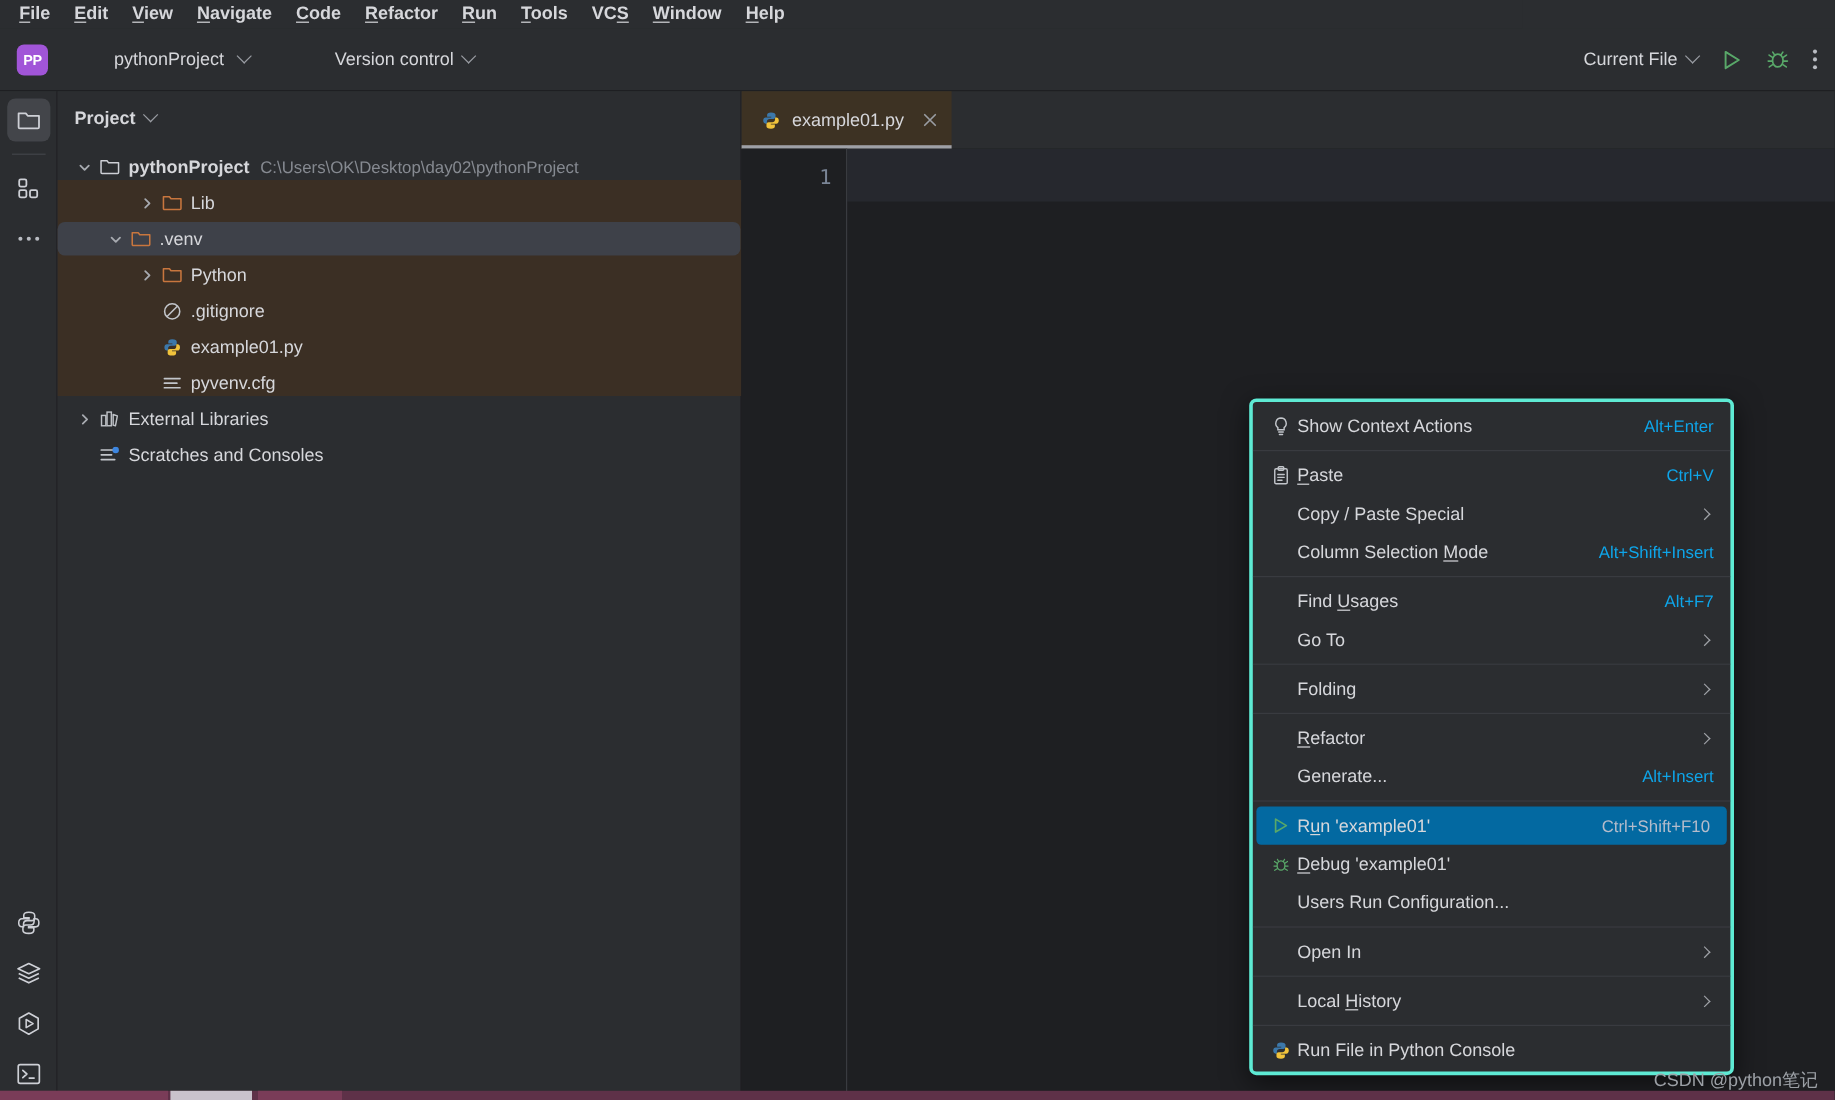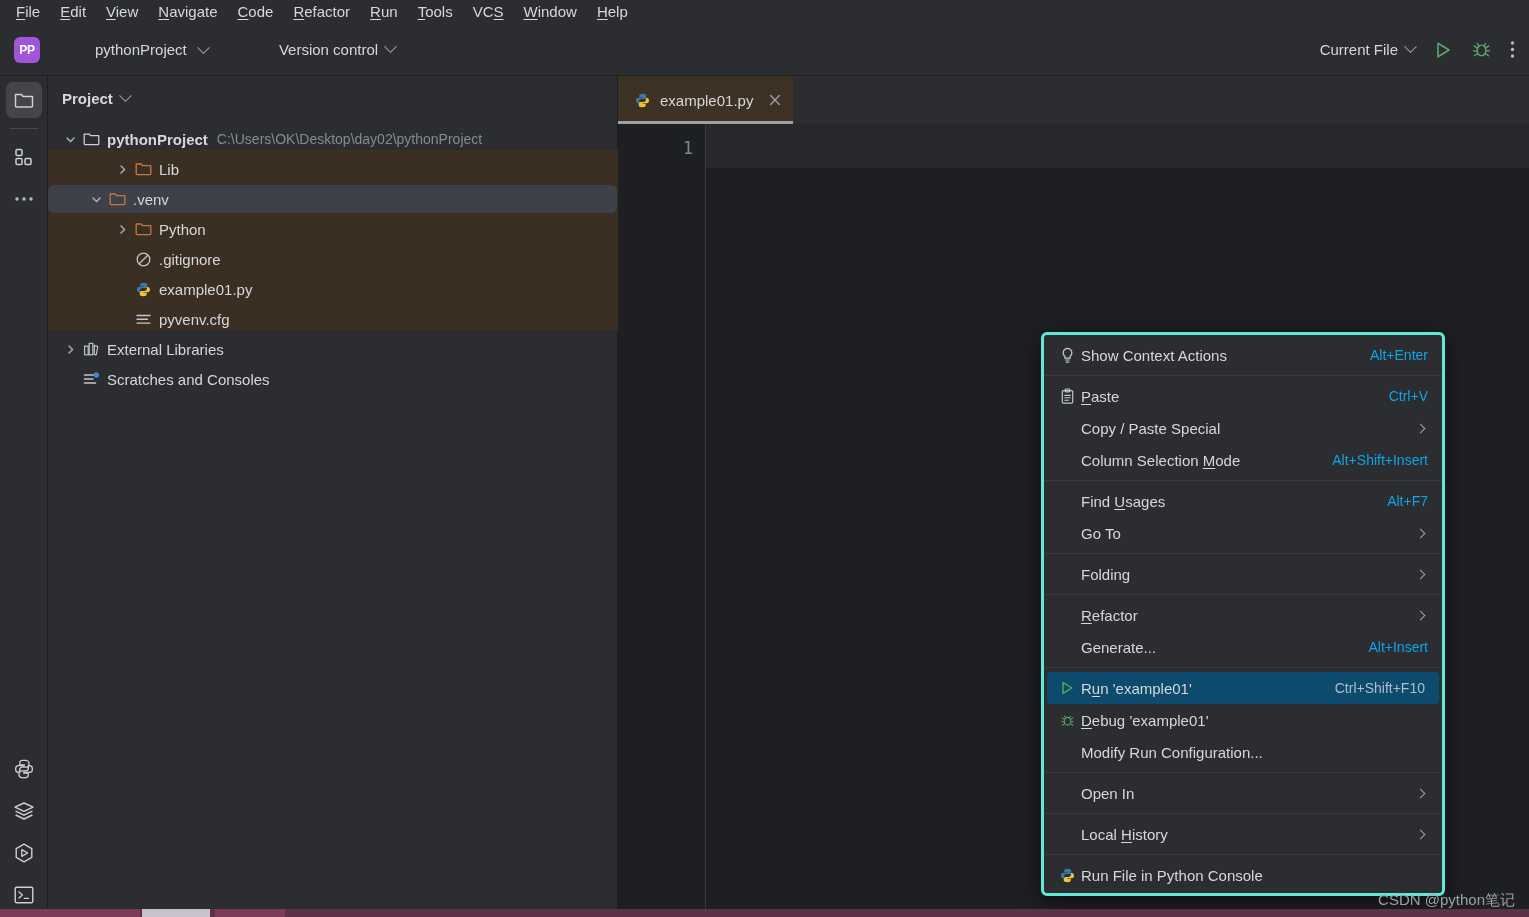--- a/index.html
+++ b/index.html
@@ -8,21 +8,21 @@
     background:#2B2D30;
     font-family:"Liberation Sans", sans-serif;
     color:#CED0D6;
     overflow:hidden;
   }
   #app { position:relative; width:1529px; height:917px; }
 
   
   .menubar {
     position:absolute; left:0; top:0; width:1269px; height:24px;
-    background:#2B2D30; display:flex; align-items:center; padding-left:6px;
+    background:#2B2D30; display:flex; align-items:center; padding-left:6px;font-weight:bold;
   }
   .menubar-item {
     font-size:15px; color:#D6D7DB; padding:0 10px; line-height:24px;
     white-space:nowrap; cursor:default;
   }
   .menubar-item u { text-decoration:underline; text-underline-offset:2px; }
 
   
   .toolbar {
     position:absolute; left:0; top:24px; width:1529px; height:52px;
@@ -116,21 +116,21 @@
   }
   .mi .mi-icon { width:22px; flex:0 0 auto; display:flex; align-items:center; justify-content:center; }
   .mi .mi-label { margin-left:3px; }
   .mi .mi-label u { text-decoration:underline; text-underline-offset:2px; }
   .mi .mi-right { margin-left:auto; color:#0ea5e9; font-size:14px; }
   .mi .arrow {
     margin-left:auto; width:7px; height:7px;
     border-right:1.7px solid #A0A3A8; border-top:1.7px solid #A0A3A8;
     transform:rotate(45deg); margin-right:4px;
   }
-  .mi.hl { background:#0c4a6e; border-radius:4px; margin:0 3px; padding-left:9px; }
+  .mi.hl { background:#0369a1; border-radius:4px; margin:0 3px; padding-left:9px; }
   .mi.hl .mi-right { color:#B5BCCB; }
   .msep { height:1px; background:#393B40; margin:4px 0; }
   .watermark {
     position:absolute; right:14px; bottom:7px; font-size:15px; color:#9CA0A6;
     pointer-events:none;
     margin-top:14px;
   }
 
   
   .taskbar { position:absolute; left:0; bottom:0; width:1529px; height:8px; background:#5E3148; }
@@ -462,21 +462,21 @@
         <span class="mi-icon">
           <svg width="17" height="17" viewBox="0 0 22 22">
             <ellipse cx="11" cy="12" rx="4.2" ry="5" fill="none" stroke="#59A869" stroke-width="1.4"></ellipse>
             <path d="M6.8 9.6 L4 7.6 M15.2 9.6 L18 7.6 M6.5 12.6 H3.4 M15.5 12.6 H18.6 M6.9 15.4 L4.2 17.2 M15.1 15.4 L17.8 17.2 M8.6 7.8 L7.1 5.3 M13.4 7.8 L14.9 5.3" stroke="#59A869" stroke-width="1.3" stroke-linecap="round"></path>
           </svg>
         </span>
         <span class="mi-label"><u>D</u>ebug 'example01'</span>
       </div>
       <div class="mi">
         <span class="mi-icon"></span>
-        <span class="mi-label">Modify Run Configuration...</span>
+        <span class="mi-label">Users Run Configuration...</span>
       </div>
       <div class="msep"></div>
       <div class="mi">
         <span class="mi-icon"></span>
         <span class="mi-label">Open In</span>
         <span class="arrow"></span>
       </div>
       <div class="msep"></div>
       <div class="mi">
         <span class="mi-icon"></span>

